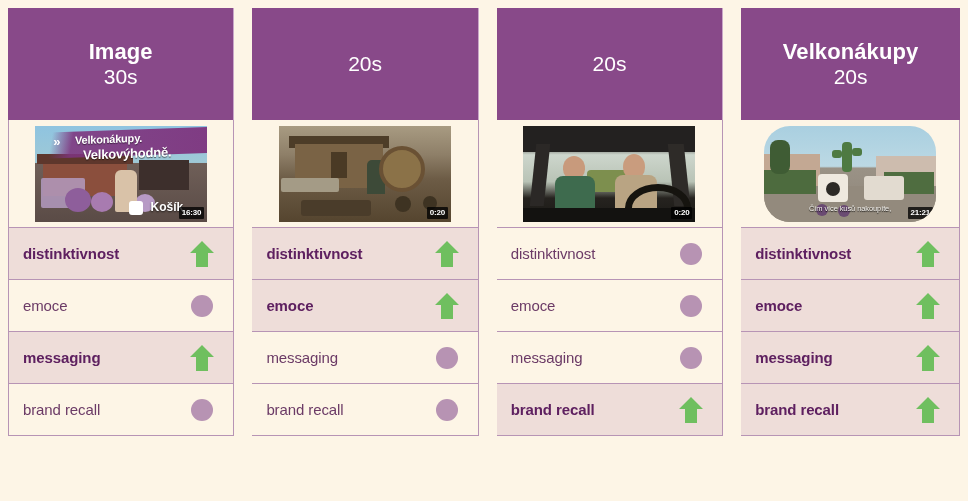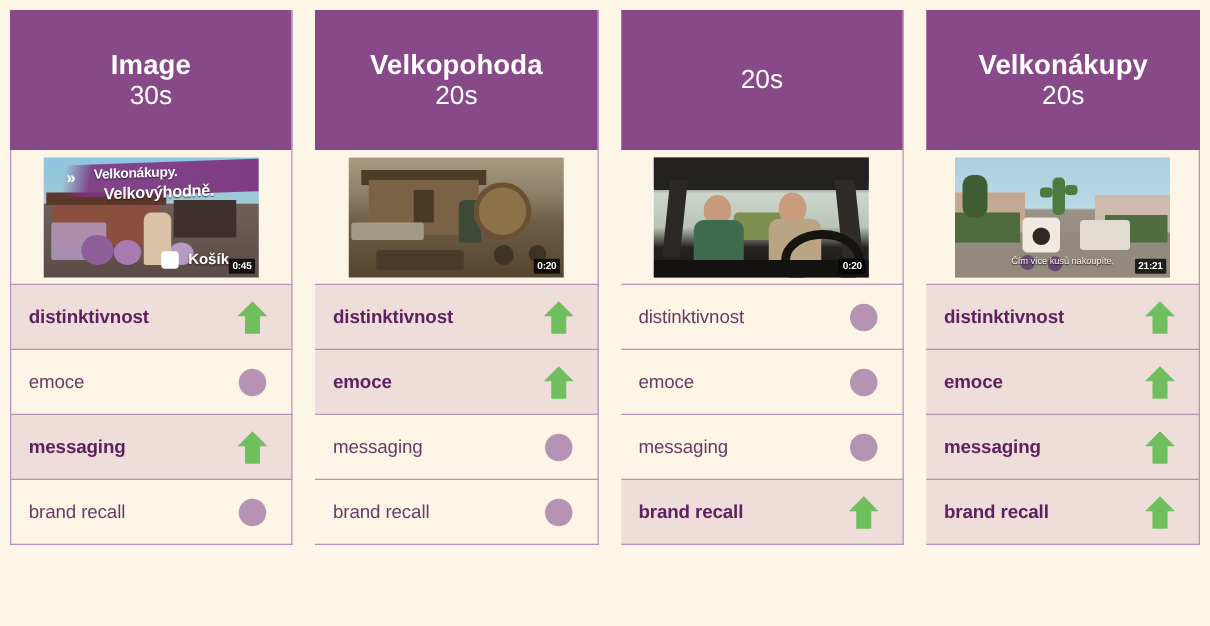--- a/index.html
+++ b/index.html
@@ -19,20 +19,21 @@
     height: 501px;
     background: #fdf5e6;
   }
   .grid {
     position: absolute;
     left: 8px;
     top: 8px;
     width: 952px;
     display: flex;
     gap: 18px;
+    justify-content: flex-end;
   }
   .column {
     width: 240px;
     display: flex;
     flex-direction: column;
   }
   .column.last { width: 232px; }
 
   
   .col-head {
@@ -157,21 +158,21 @@
   .t3 .pillarR { right: 8px; top: 18px; width: 16px; height: 62px; background: #2e2b28; transform: skewX(6deg); }
   .t3 .p1head { left: 40px; top: 30px; width: 22px; height: 24px; background: #c89a7c; border-radius: 50% 50% 45% 45%; }
   .t3 .p1body { left: 32px; top: 50px; width: 40px; height: 34px; background: #3e6b4e; border-radius: 8px 8px 0 0; }
   .t3 .p2head { left: 100px; top: 28px; width: 22px; height: 25px; background: #c99c7e; border-radius: 50% 50% 45% 45%; }
   .t3 .p2body { left: 92px; top: 49px; width: 42px; height: 35px; background: #b9a483; border-radius: 8px 8px 0 0; }
   .t3 .wheelrim { right: 4px; top: 58px; width: 52px; height: 34px; border: 7px solid #16140f; border-radius: 50%; }
   .t3 .dash { left: 0; bottom: 0; width: 172px; height: 14px; background: #131210; }
   .t3 .groceries { left: 64px; top: 44px; width: 42px; height: 22px; background: #7d8f4e; border-radius: 4px; }
 
   
-  .t4 { background: linear-gradient(#a9cfe0 0%, #bcd9e4 42%, #9a9286 44%, #8d8478 100%); }
+  .t4 { background: linear-gradient(#a9cfe0 0%, #bcd9e4 42%, #9a9286 44%, #8d8478 100%); border-radius: 26px; }
   .t4 .bldgL { left: 0; top: 28px; width: 56px; height: 34px; background: #c3a893; }
   .t4 .bldgR { right: 0; top: 30px; width: 60px; height: 32px; background: #cdbcae; }
   .t4 .hedgeL { left: 0; top: 44px; width: 52px; height: 24px; background: #4d6b3e; }
   .t4 .hedgeR { right: 2px; top: 46px; width: 50px; height: 22px; background: #4f6d40; }
   .t4 .treeL { left: 6px; top: 14px; width: 20px; height: 34px; background: #3f5c34; border-radius: 8px; }
   .t4 .cactus { left: 78px; top: 16px; width: 10px; height: 30px; background: #4e7a42; border-radius: 4px; }
   .t4 .cactusArmL { left: 68px; top: 24px; width: 10px; height: 8px; background: #4e7a42; border-radius: 3px; }
   .t4 .cactusArmR { left: 88px; top: 22px; width: 10px; height: 8px; background: #4e7a42; border-radius: 3px; }
   .t4 .road { left: 0; bottom: 0; width: 172px; height: 36px; background: #938a7d; }
   .t4 .cart4 { left: 54px; top: 48px; width: 30px; height: 28px; background: #efe9df; border-radius: 4px; }
@@ -253,21 +254,21 @@
           <div class="shape balloon1"></div>
           <div class="shape balloon2"></div>
           <div class="shape balloon3"></div>
           <div class="shape person"></div>
           <div class="shape band"></div>
           <div class="shape chev">»</div>
           <div class="line1">Velkonákupy.</div>
           <div class="line2">Velkovýhodně.</div>
           <div class="shape logomark"></div>
           <div class="logo">Košík</div>
-          <div class="badge">0:45</div>
+          <div class="badge">16:30</div>
         </div>
       </div>
 
       <div class="metric-cell up">
         <span class="metric-label">distinktivnost</span>
         <span class="indicator">
           <svg class="arrow-up" viewBox="0 0 26 28">
               <path d="M13 1 L25 13 L19 13 L19 27 L7 27 L7 13 L1 13 Z" fill="#6fbf5f"></path>
             </svg>
         </span>
@@ -289,21 +290,20 @@
       <div class="metric-cell flat">
         <span class="metric-label">brand recall</span>
         <span class="indicator">
             <span class="dot"></span>
           </span>
       </div>
     </div>
 
     <div class="column">
       <div class="col-head">
-        <div class="col-title">Velkopohoda</div>
         <div class="col-duration">20s</div>
       </div>
 
       <div class="thumb-cell">
         <div class="thumb t2">
           <div class="shape cabinroof"></div>
           <div class="shape cabin"></div>
           <div class="shape door"></div>
           <div class="shape trough"></div>
           <div class="shape man"></div>

